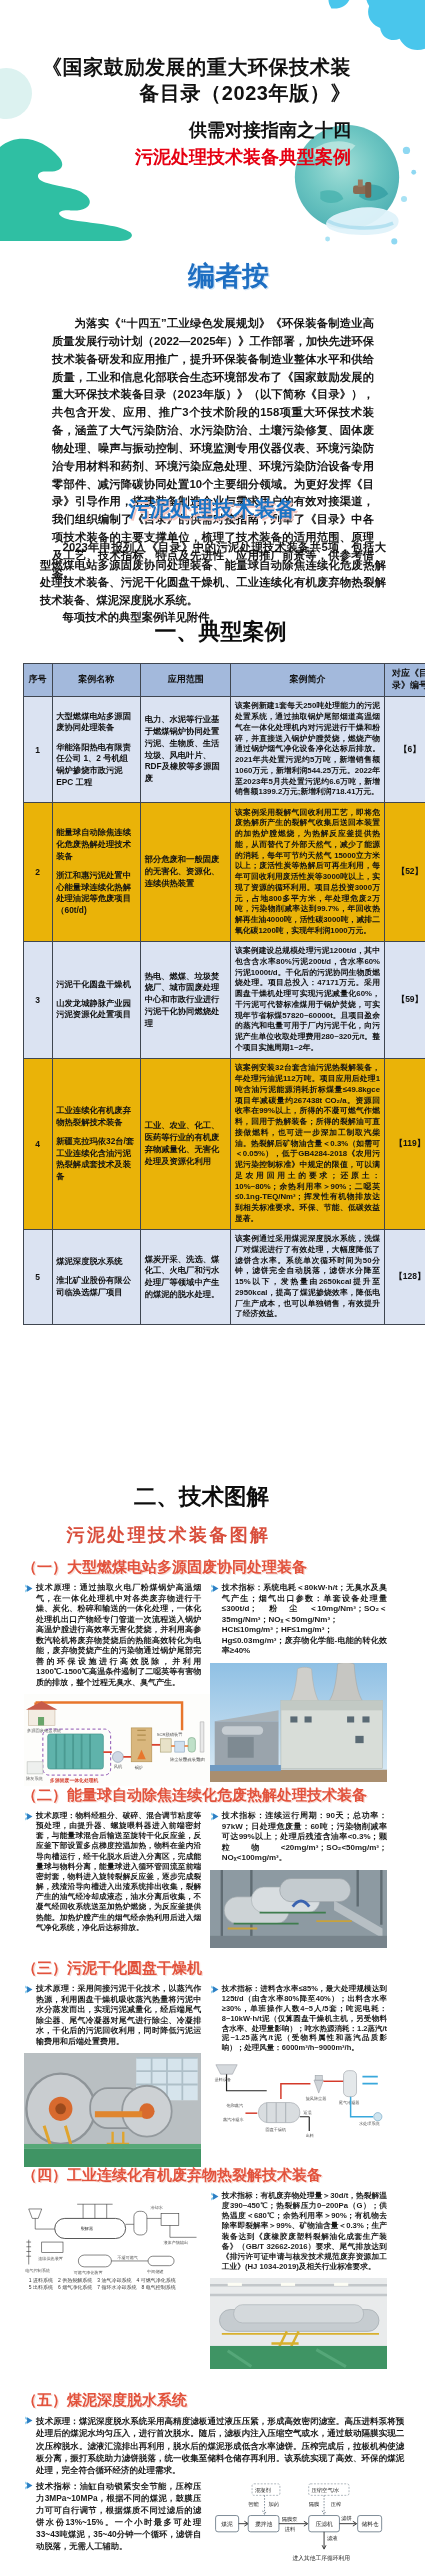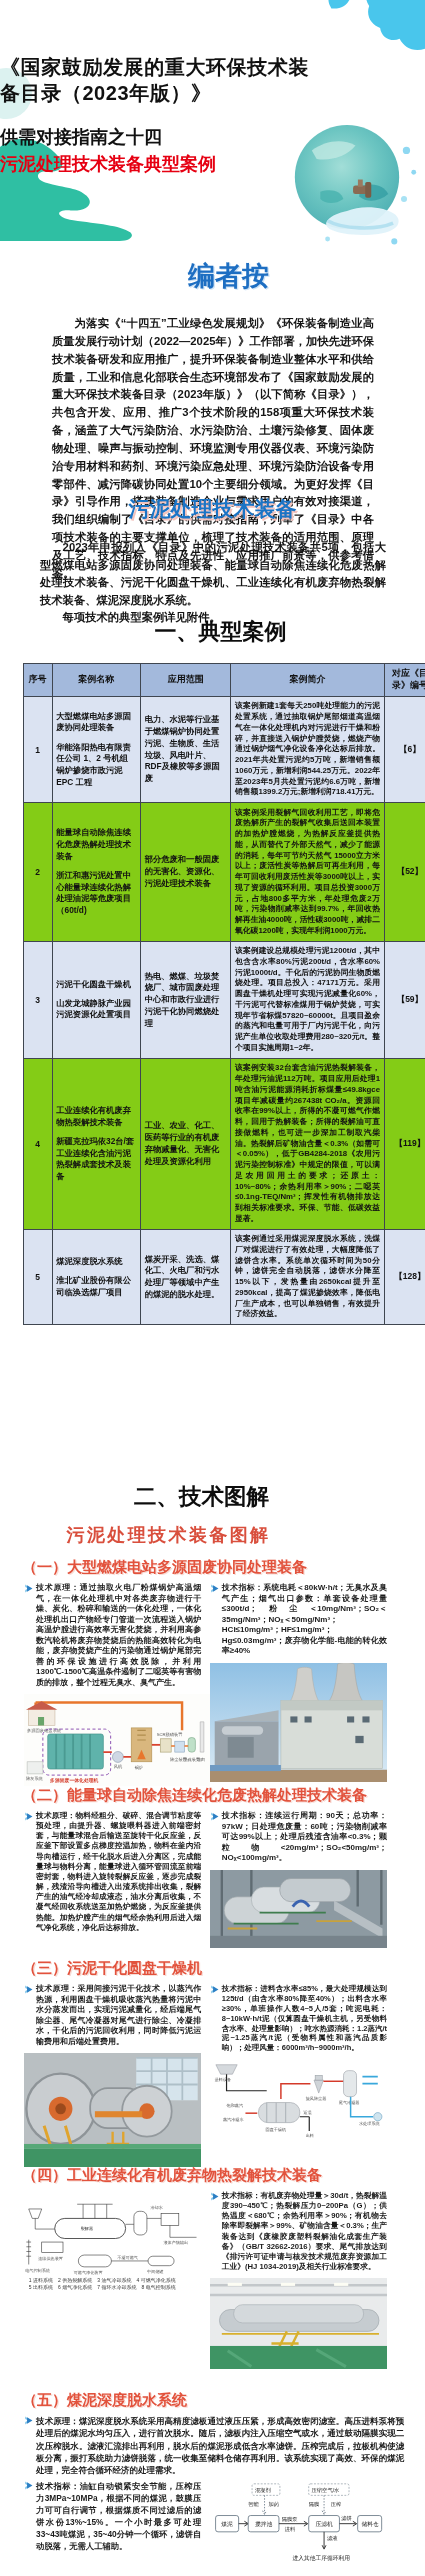--- a/index.html
+++ b/index.html
@@ -1,39 +1,39 @@
 <!DOCTYPE html>
 <html style="font-size:9.7px"><head>
 <meta charset="utf-8">
 <style>
   html,body{margin:0;padding:0;background:#ffffff;}
   body{font-family:"Liberation Sans",sans-serif;}
   #page{position:relative;width:425px;height:2576px;background:#ffffff;overflow:hidden;margin:0 auto;}
   .abs{position:absolute;}
   
-  #titles{top:54px;left:0;width:351px;text-align:left;z-index:3;}
+  #titles{top:54px;left:0;width:351px;text-align:right;z-index:3;}
   .t-main{font-size:20px;font-weight:900;color:#111;line-height:1.32;letter-spacing:0.6px;}
-  .t-guide{font-size:18px;font-weight:900;color:#111;margin-top:18px;}
+  .t-guide{font-size:18px;font-weight:900;color:#111;margin-top:11px;}
   .t-case{font-size:18px;font-weight:900;color:#e60012;margin-top:3.7px;}
   
   #editor-title{top:258px;left:0;width:425px;text-align:center;font-size:27px;font-weight:900;color:#1d6ec2;text-shadow:1.2px 1.2px 0 #cfe3f5;z-index:2;padding-left:16px;}
   #editor-body{top:303px;left:40px;width:346px;z-index:2;}
   #editor-body p{margin:12px;font-size:11.3px;line-height:1.58;font-weight:700;color:#151515;text-align:justify;text-indent:2em;}
   
   #sludge-title{top:495px;left:0;width:425px;text-align:center;font-size:21px;font-weight:900;color:#1b74c5;text-shadow:1.8px 1.8px 0 #f3c3bd;z-index:2;}
   #sludge-body{top:539px;left:40px;width:346px;z-index:2;}
   #sludge-body p{margin:0;font-size:11.3px;line-height:1.55;font-weight:700;color:#151515;text-align:justify;text-indent:2em;}
   
   #cases-title{top:617px;left:0;width:425px;text-align:center;font-size:22px;font-weight:900;color:#0d0d0d;z-index:2;padding-left:8px;}
   #cases-table{top:663px;left:22.5px;width:380px;z-index:2;}
   table.cases{border-collapse:collapse;width:380px;border:1.5px solid #3f4650;table-layout:fixed;}
   table.cases th,table.cases td{border:1px solid #3f4650;padding:4.3px 3.7px;font-weight:700;color:#121212;}
   table.cases th{background:#a3b9dc;font-size:9px;line-height:1.3;text-align:center;vertical-align:middle;}
   tr.r-odd td{background:#dbe3f2;}
-  tr.r-even td{background:#84cc16;}
+  tr.r-even td{background:#eab308;}
   .col-no{width:20.7px;text-align:center;vertical-align:middle;font-size:8.5px;}
   .col-name{width:80px;vertical-align:middle;font-size:8.3px;line-height:1.42;}
   .col-name .nm2{margin-top:7.3px;}
   .col-scope{width:82px;vertical-align:middle;font-size:8.3px;line-height:1.42;}
   .col-intro{width:145px;vertical-align:top;font-size:7.8px;line-height:1.38;text-align:justify;}
   .col-code{width:43px;text-align:center;vertical-align:middle;font-size:8.5px;}
   
   #tech-title{top:1481px;left:0;width:403px;text-align:center;font-size:22.5px;font-weight:900;color:#0d0d0d;z-index:2;}
   #tech-sub{top:1523px;left:0;width:337px;text-align:center;font-size:18px;font-weight:900;color:#d94f3d;letter-spacing:2.4px;z-index:2;}
   .tech-sec{left:0;width:425px;z-index:2;}
@@ -135,21 +135,21 @@
           <td class="col-scope">电力、水泥等行业基于燃煤锅炉协同处置污泥、生物质、生活垃圾、风电叶片、RDF及橡胶等多源固废</td>
           <td class="col-intro">该案例新建1套每天250吨处理能力的污泥处置系统，通过抽取锅炉尾部烟道高温烟气在一体化处理机内对污泥进行干燥和粉碎，并直接送入锅炉炉膛焚烧，燃烧产物通过锅炉烟气净化设备净化达标后排放。2021年共处置污泥约5万吨，新增销售额1060万元，新增利润544.25万元。2022年至2023年5月共处置污泥约6.6万吨，新增销售额1399.2万元;新增利润718.41万元。</td>
           <td class="col-code">【6】</td>
         </tr>
         <tr class="r-even">
           <td class="col-no">2</td>
           <td class="col-name">
               <div>能量球自动除焦连续化危废热解处理技术装备</div>
               <div class="nm2">浙江和惠污泥处置中心能量球连续化热解处理油泥等危废项目（60t/d)</div>
             </td>
-          <td class="col-scope">部分危废和一般固废的无害化、资源化、污泥处理技术装备</td>
+          <td class="col-scope">部分危废和一般固废的无害化、资源化、连续供热装置</td>
           <td class="col-intro">该案例采用裂解气回收利用工艺，即将危废热解所产生的裂解气收集后送回本装置的加热炉膛燃烧，为热解反应釜提供热能，从而替代了外部天然气，减少了能源的消耗，每年可节约天然气 15000立方米以上；废活性炭等热解后可再生利用，每年可回收利用废活性炭等3000吨以上，实现了资源的循环利用。项目总投资3000万元，占地800多平方米，年处理危废2万吨，污染物削减率达到99.7%，年回收热解再生油4000吨，活性碳3000吨，减排二氧化碳1200吨，实现年利润1000万元。</td>
           <td class="col-code">【52】</td>
         </tr>
         <tr class="r-odd">
           <td class="col-no">3</td>
           <td class="col-name">
               <div>污泥干化圆盘干燥机</div>
               <div class="nm2">山发龙城静脉产业园污泥资源化处置项目</div>
             </td>
           <td class="col-scope">热电、燃煤、垃圾焚烧厂、城市固废处理中心和市政行业进行污泥干化协同燃烧处理</td>

